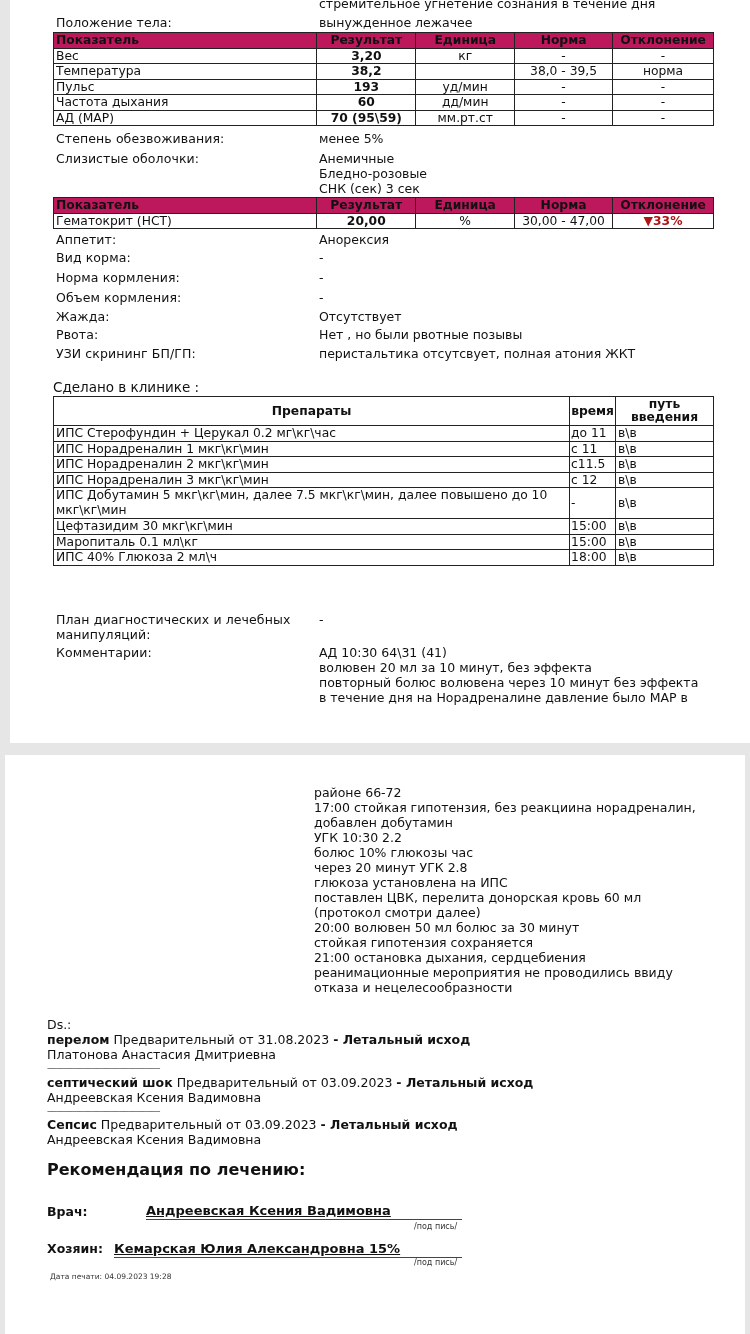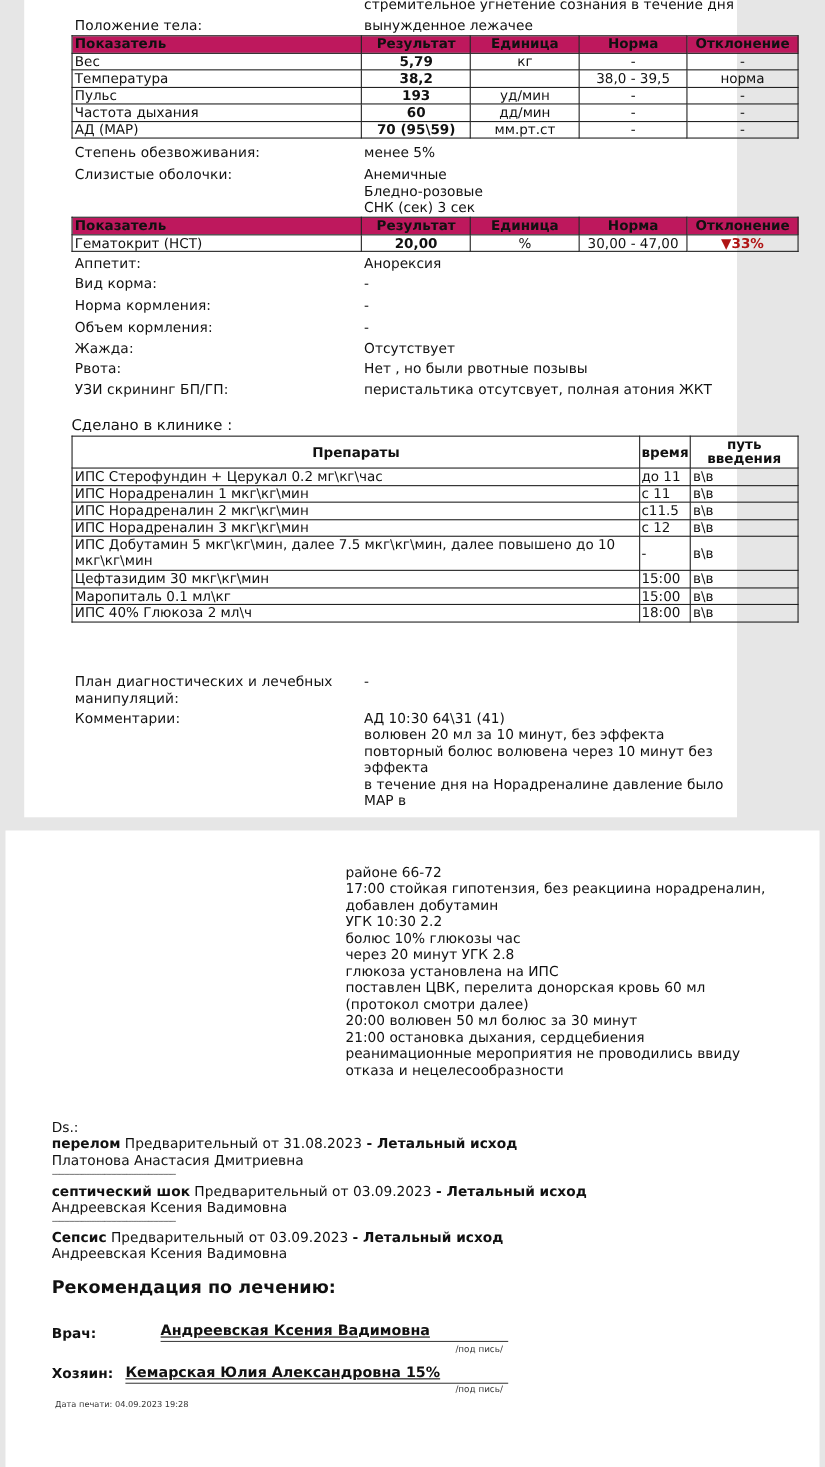--- a/index.html
+++ b/index.html
@@ -1,19 +1,19 @@
 <!DOCTYPE html>
 <html><head>
 <meta charset="utf-8">
 <style>
   html, body { margin:0; padding:0; }
   body { width:750px; height:1334px; background:#e6e6e6; position:relative; overflow:hidden;
          font-family:"DejaVu Sans", sans-serif; color:#111; }
   .page { position:absolute; background:#fff; }
-  #page1 { left:22px; top:0; width:648px; height:743px; }
+  #page1 { left:10px; top:0; width:740px; height:743px; }
   #page2 { left:5px; top:755px; width:740px; height:579px; }
   .abs { position:absolute; }
   .lbl { font-size:12.5px; position:absolute; left:46px; letter-spacing:0.1px; }
   .val { font-size:12.5px; position:absolute; left:309px; line-height:15px; }
   table.grid { position:absolute; border-collapse:collapse; font-size:12.3px; }
   table.grid td, table.grid th { border:1.5px solid #222; padding:0 2px; height:14.5px; line-height:14px; white-space:nowrap; }
   table.grid th { background:#be185d; font-weight:bold; text-align:center; }
   table.grid th.first { text-align:left; }
   table.grid td.c { text-align:center; }
   table.grid td.b { font-weight:bold; text-align:center; }
@@ -50,21 +50,21 @@
       <th class="first">Показатель</th>
       <th>Результат</th>
       <th>Единица</th>
       <th>Норма</th>
       <th>Отклонение</th>
     </tr>
     </tbody>
       <tbody id="vitals-body">
         <tr>
           <td>Вес</td>
-          <td class="b">5,79</td>
+          <td class="b">3,20</td>
           <td class="c">кг</td>
           <td class="c">-</td>
           <td class="c">-</td>
         </tr>
         <tr>
           <td>Температура</td>
           <td class="b">38,2</td>
           <td class="c"></td>
           <td class="c">38,0 - 39,5</td>
           <td class="c">норма</td>
@@ -224,20 +224,21 @@
       <div>районе 66-72</div>
       <div>17:00 стойкая гипотензия, без реакциина норадреналин,</div>
       <div>добавлен добутамин</div>
       <div>УГК 10:30 2.2</div>
       <div>болюс 10% глюкозы час</div>
       <div>через 20 минут УГК 2.8</div>
       <div>глюкоза установлена на ИПС</div>
       <div>поставлен ЦВК, перелита донорская кровь 60 мл</div>
       <div>(протокол смотри далее)</div>
       <div>20:00 волювен 50 мл болюс за 30 минут</div>
+      <div>стойкая гипотензия сохраняется</div>
       <div>21:00 остановка дыхания, сердцебиения</div>
       <div>реанимационные мероприятия не проводились ввиду</div>
       <div>отказа и нецелесообразности</div>
     </div>
 
   <div class="ds" style="top:262px; font-weight:normal;">Ds.:</div>
   <div id="diagnoses">
       <div class="ds" style="top:277px"><b>перелом</b><span> Предварительный от 31.08.2023 </span><b>- Летальный исход</b></div>
       <div class="ds" style="top:292px">Платонова Анастасия Дмитриевна</div>
       <div class="ds dash" style="top:308px">--------------------------------------------------</div>

